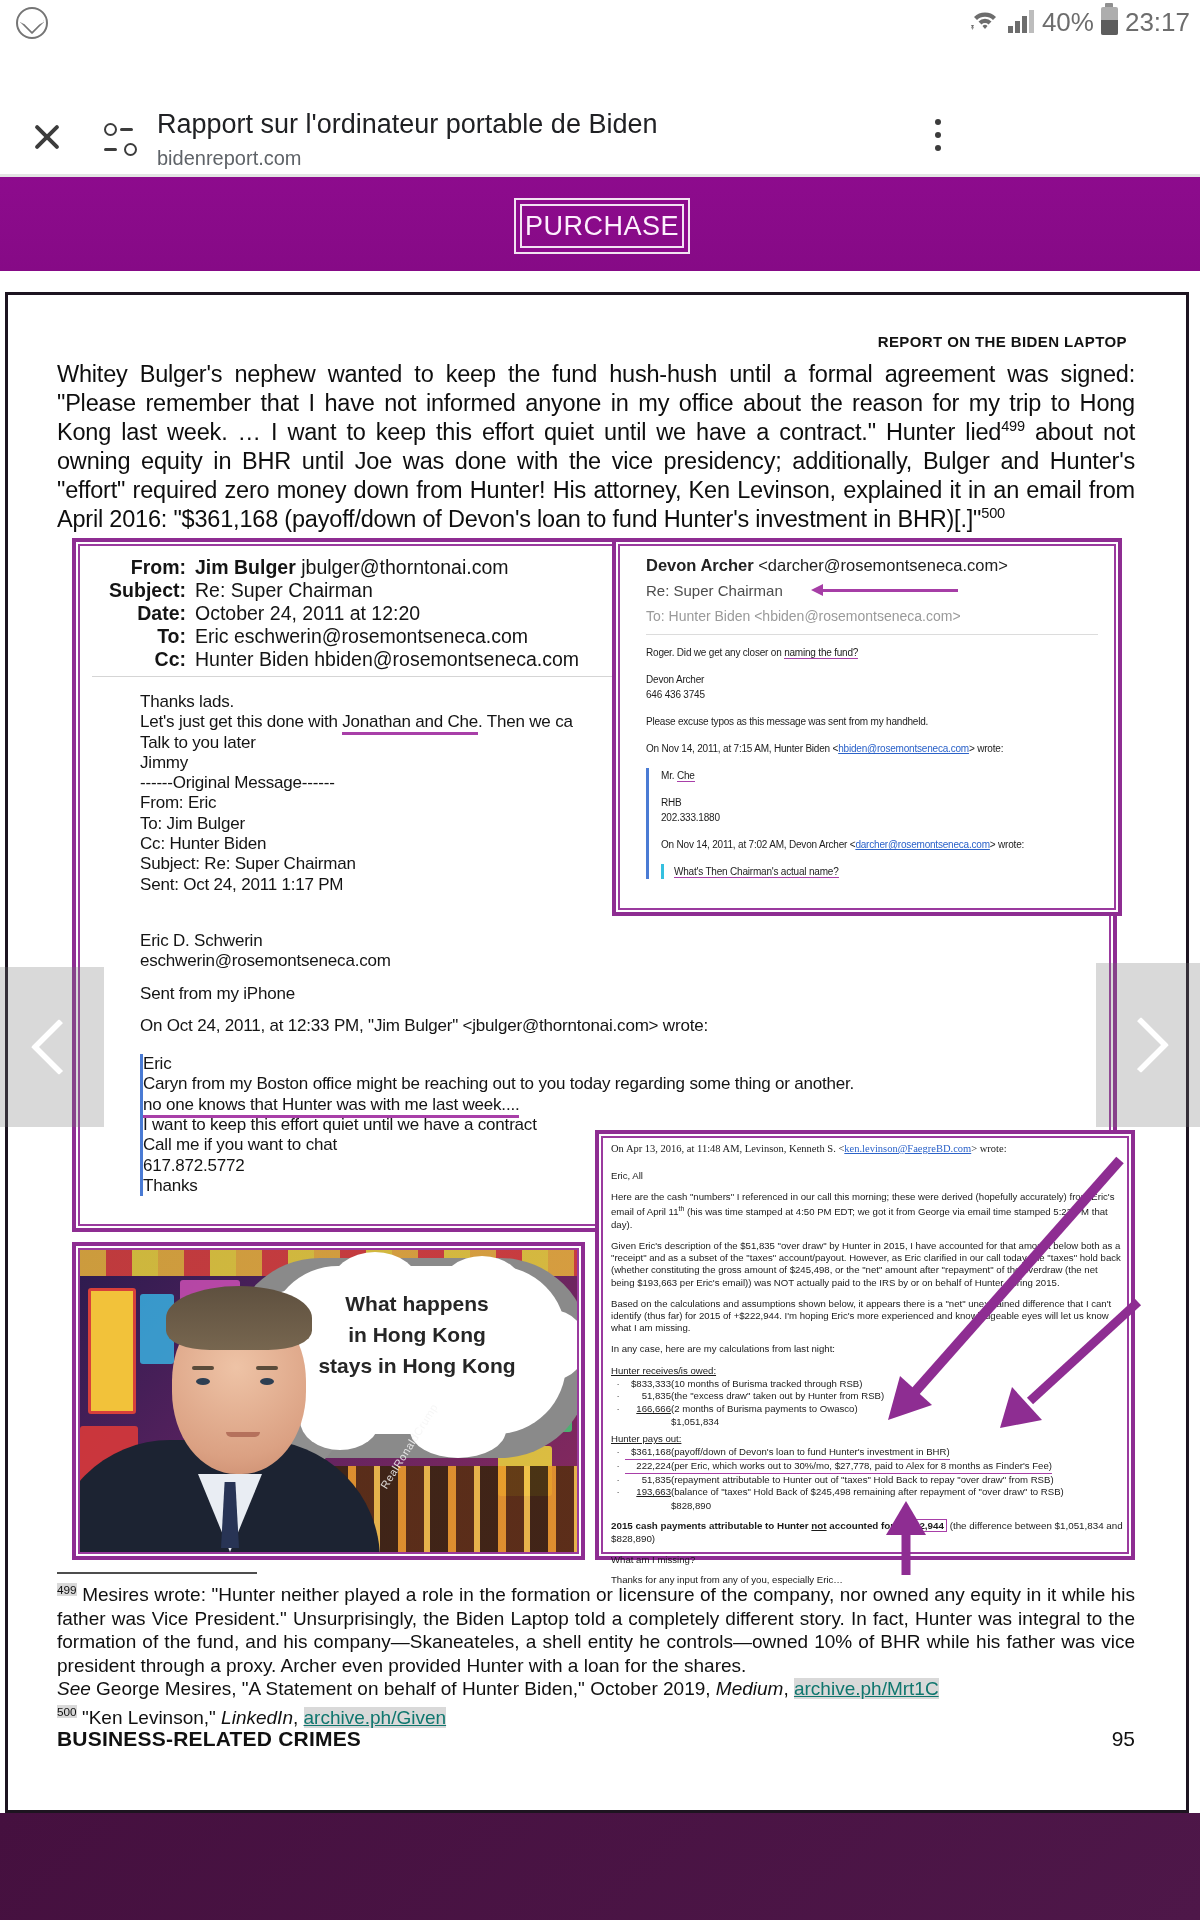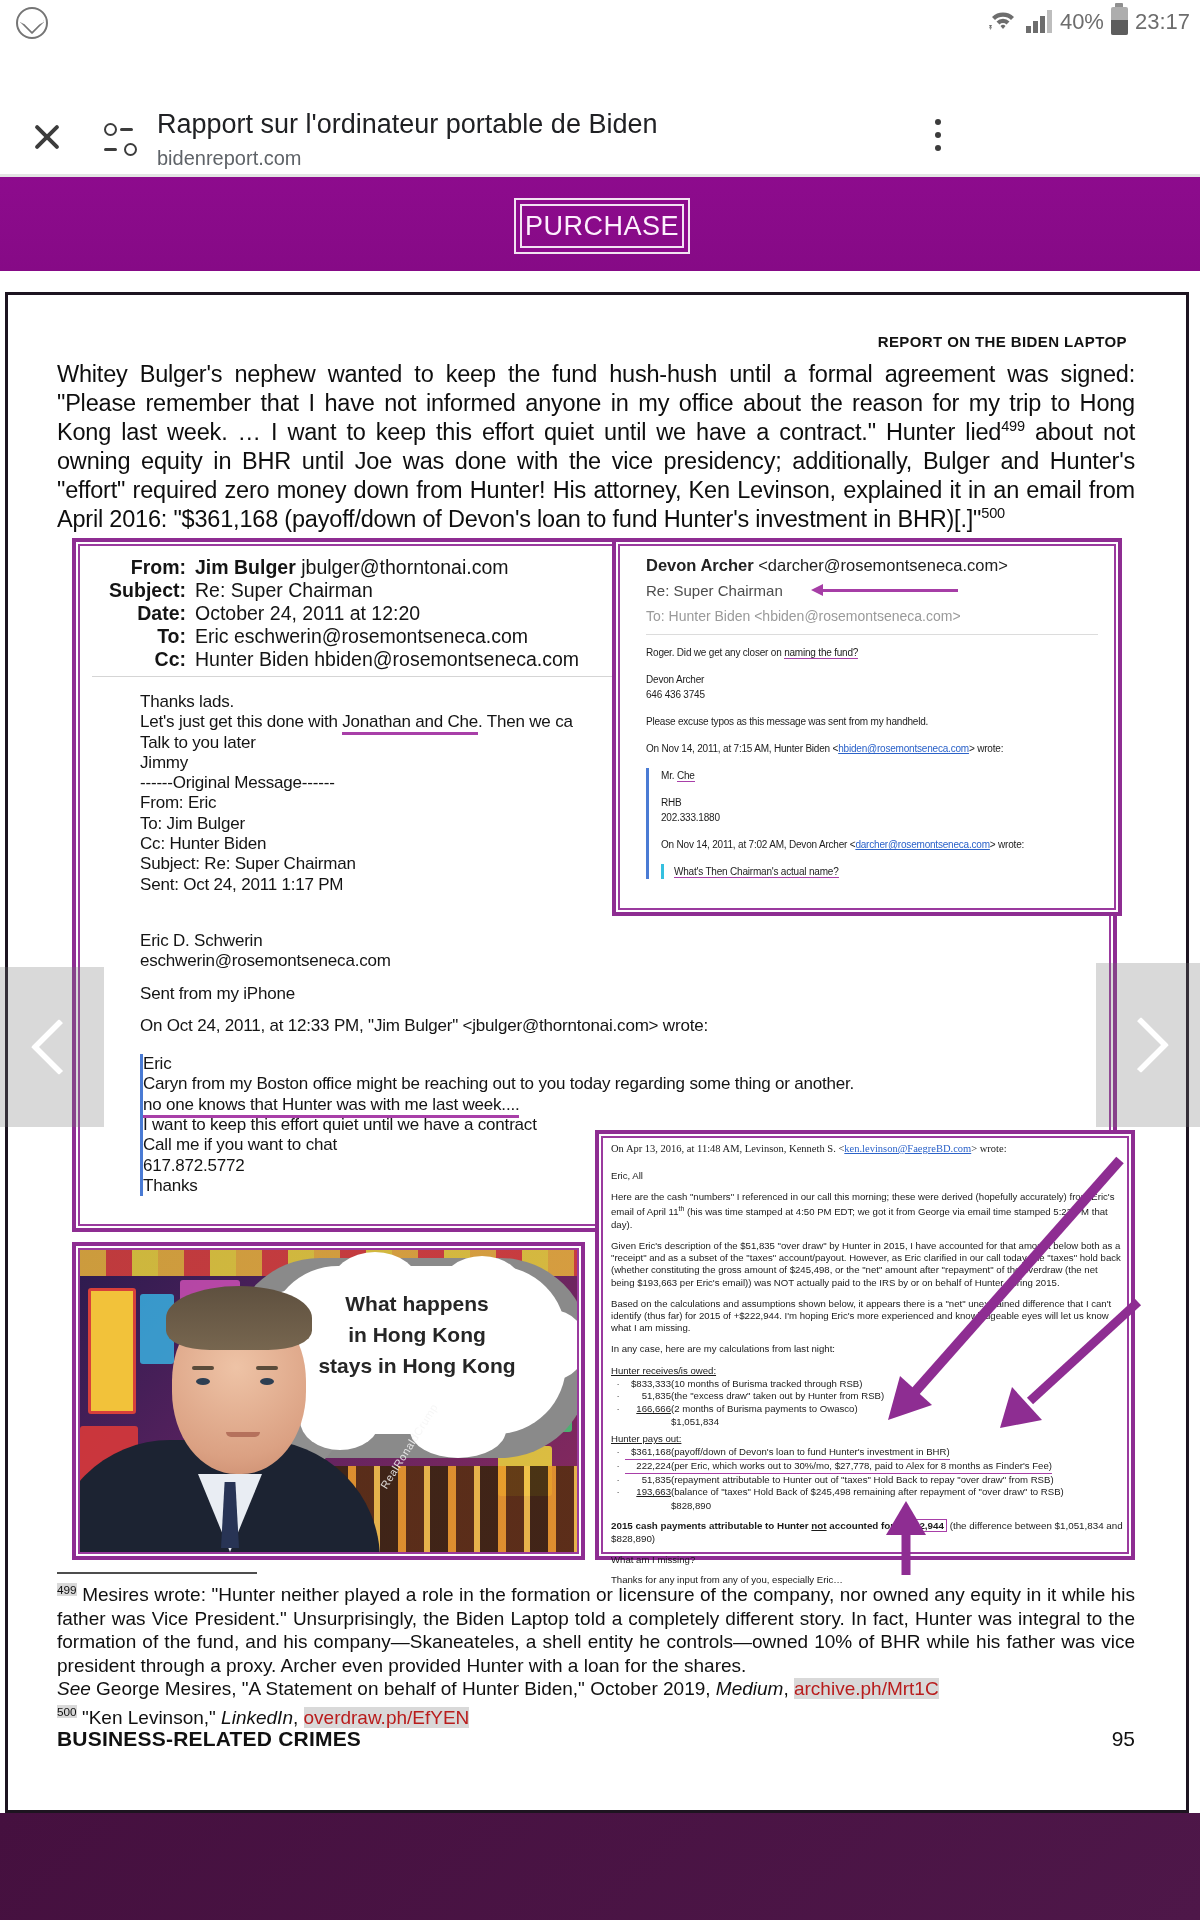--- a/index.html
+++ b/index.html
@@ -1,22 +1,22 @@
 <!DOCTYPE html>
 <html><head>
 <meta charset="utf-8">
 <style>
   html,body{margin:0;padding:0;background:#fff;}
   .screen{position:relative;width:1200px;height:1920px;background:#fff;overflow:hidden;
           font-family:"Liberation Sans",sans-serif;color:#111;}
   .abs{position:absolute;}
   
   .statusbar{left:0;top:0;width:1200px;height:45px;background:#fff;}
-  .sb-right{right:10px;top:7px;display:flex;align-items:flex-end;gap:7px;color:#6d6d6d;
-            font-size:22px;font-weight:400;}
+  .sb-right{right:10px;top:7px;display:flex;align-items:flex-start;gap:7px;color:#6d6d6d;
+            font-size:26px;font-weight:400;}
   .sb-badge{left:16px;top:7px;width:28px;height:28px;border:2.5px solid #757575;border-radius:50%;
             display:flex;align-items:center;justify-content:center;}
   .sb-badge .chev{width:10px;height:10px;border-left:2.5px solid #757575;border-bottom:2.5px solid #757575;
             transform:rotate(-45deg) translate(1px,-1px);}
   .battery{width:17px;height:28px;position:relative;background:#adadad;border-radius:2px;}
   .battery:before{content:"";position:absolute;top:-4px;left:4.5px;width:8px;height:4px;background:#8f8f8f;border-radius:1px 1px 0 0;}
   .battery .lvl{position:absolute;left:0;bottom:0;width:100%;height:55%;background:#5d5d5d;border-radius:0 0 2px 2px;}
   
   .chrome{left:0;top:45px;width:1200px;height:131px;background:#fff;}
   .x-icon{left:32px;top:77px;width:30px;height:30px;}
@@ -47,21 +47,21 @@
   .intro{left:57px;top:360px;width:1078px;font-size:23.5px;line-height:29px;text-align:justify;color:#0e0e0e;letter-spacing:-.2px;}
   sup.fnref{font-size:62%;vertical-align:super;line-height:0;}
   
   .pbox{background:#fff;border:4px solid #8e2d92;box-shadow:inset 0 0 0 2px #fff,inset 0 0 0 4px #9a3a9e;box-sizing:border-box;}
   
   .pu{border-bottom:3px solid #a83fa8;padding-bottom:1px;}
   .pu2{border-bottom:1.5px solid #a83fa8;}
   .bu{text-decoration:underline;}
   .lk{color:#2b62c9;text-decoration:underline;}
   .hl{background:#d9d9d9;}
-  .lk2{color:#b91c1c;}
+  .lk2{color:#0f766e;text-decoration:underline;}
   .gap{height:18px;}
   .gap-s{height:12px;}
   
   .jbbox{left:72px;top:538px;width:1045px;height:694px;overflow:hidden;}
   .jb-hrow{display:flex;font-size:19.5px;line-height:23px;color:#141414;}
   .jb-hrow .lab{width:92px;text-align:right;font-weight:bold;flex:none;}
   .jb-hrow .val{margin-left:9px;}
   .jb-divider{left:16px;top:134px;width:1000px;height:1px;background:#d5d5d5;position:absolute;}
   .jb-body{position:absolute;left:64px;top:150px;width:1000px;font-size:17px;line-height:20.3px;color:#141414;letter-spacing:-.2px;}
   .quote{border-left:3px solid #4a7bd4;margin-top:18px;}
@@ -403,20 +403,20 @@
       <div class="chev chev-l"></div>
     </div>
   <div class="abs car car-right">
       <div class="chev chev-r"></div>
     </div>
 
   <div class="abs fnsep"></div>
   <div class="abs footnotes">
     <div><sup class="fnref hl">499</sup><span> Mesires wrote: "Hunter neither played a role in the formation or licensure of the company, nor owned any equity in it while his father was Vice President." Unsurprisingly, the Biden Laptop told a completely different story. In fact, Hunter was integral to the formation of the fund, and his company—Skaneateles, a shell entity he controls—owned 10% of BHR while his father was vice president through a proxy. Archer even provided Hunter with a loan for the shares.</span></div>
     <div class="fn-cite"><i>See</i><span> George Mesires, "A Statement on behalf of Hunter Biden," October 2019, </span><i>Medium</i><span>, </span><span class="hl lk2">archive.ph/Mrt1C</span></div>
-    <div class="fn500"><sup class="fnref hl">500</sup><span> "Ken Levinson," </span><i>LinkedIn</i><span>, </span><span class="hl lk2">overdraw.ph/EfYEN</span></div>
+    <div class="fn500"><sup class="fnref hl">500</sup><span> "Ken Levinson," </span><i>LinkedIn</i><span>, </span><span class="hl lk2">archive.ph/Given</span></div>
   </div>
 
   <div class="abs doc-footer-left">BUSINESS-RELATED CRIMES</div>
   <div class="abs doc-footer-page">95</div>
 
   <div class="abs sitefooter"></div>
 </div>
 
 </body></html>

